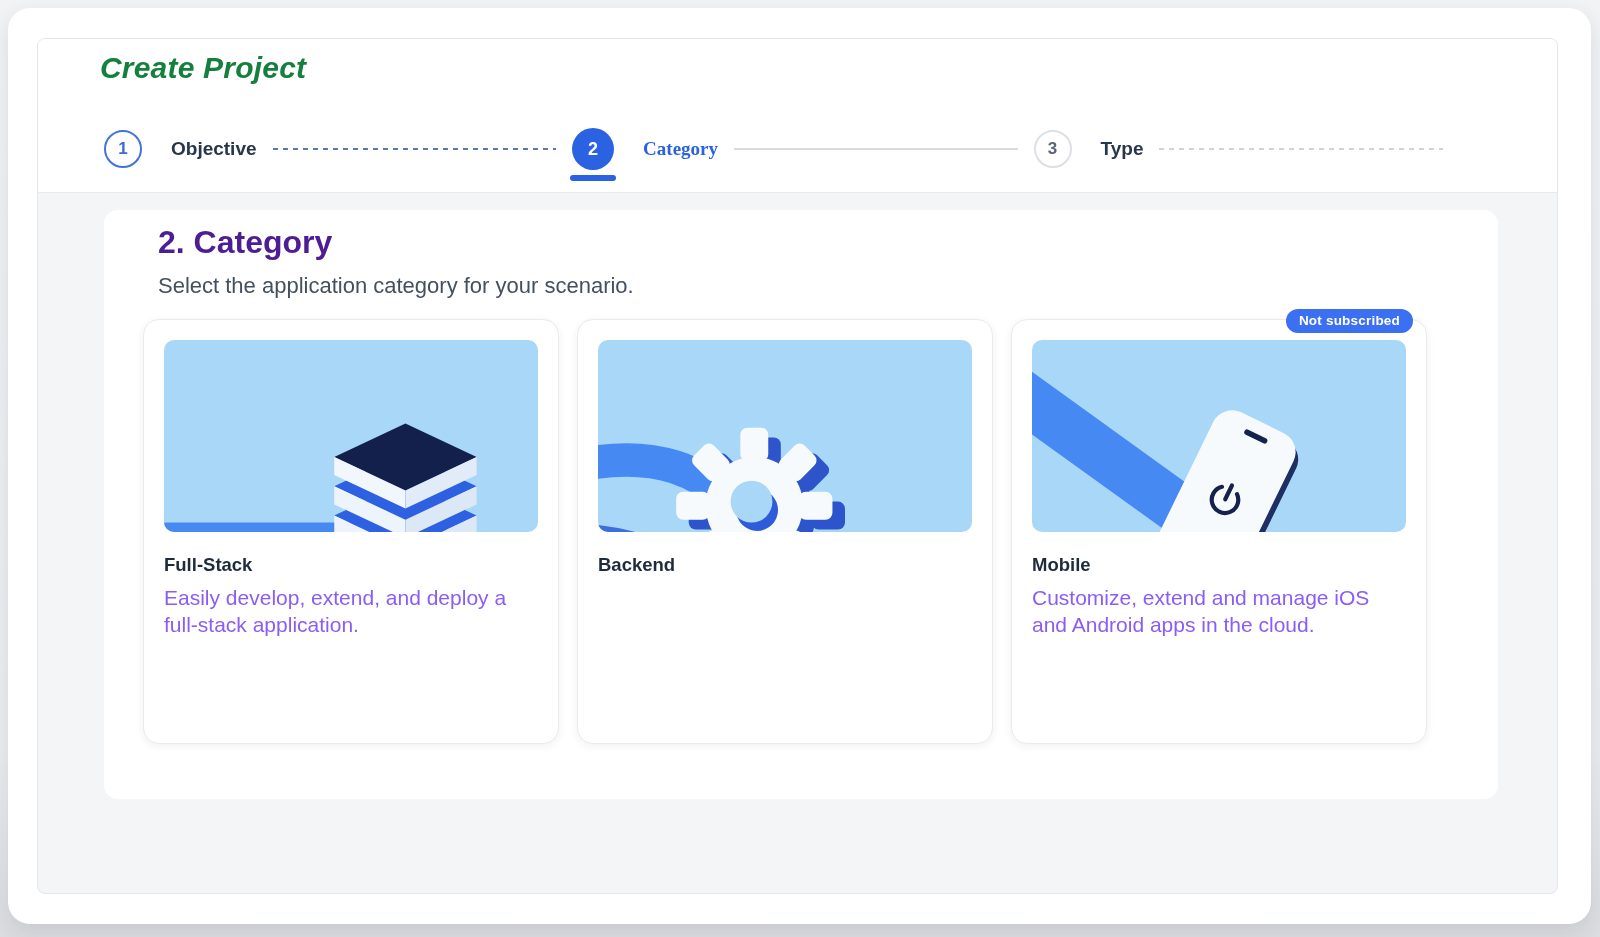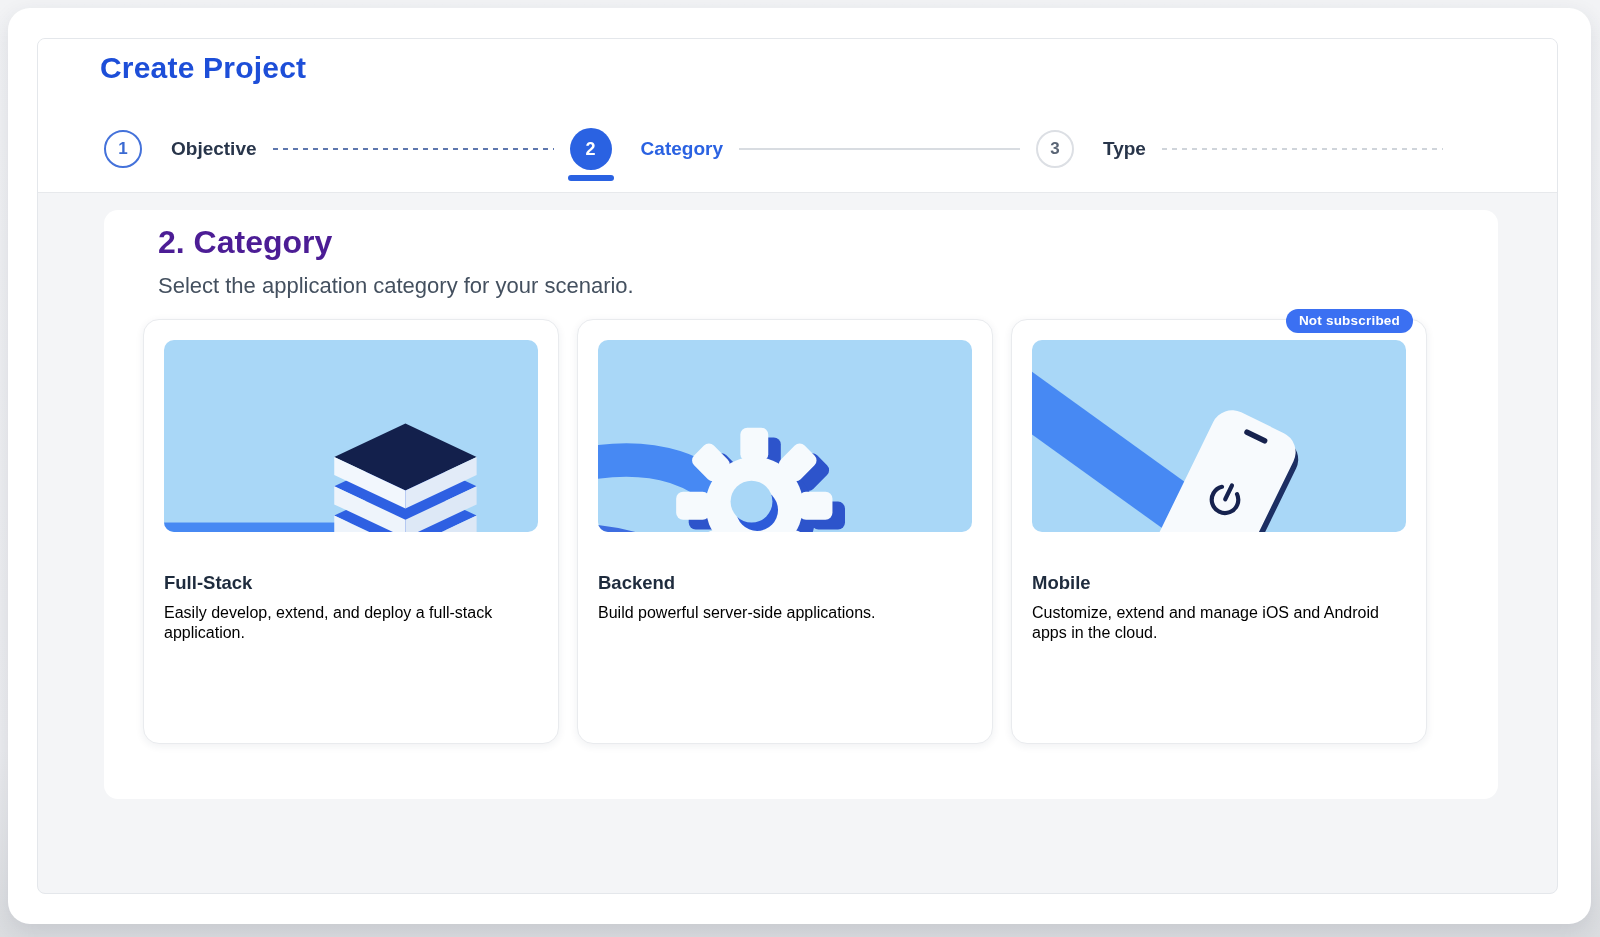--- a/index.html
+++ b/index.html
@@ -17,38 +17,38 @@
   .panel {
     position:absolute; left:29px; top:30px; width:1521px; height:856px;
     border:1px solid #e4e7eb; border-radius:8px; background:#f4f5f7; overflow:hidden;
   }
   .panel-header {
     position:absolute; left:0; top:0; right:0; height:154px;
     background:#ffffff; border-bottom:1px solid #e7e9ec;
   }
   .page-title {
     position:absolute; left:62px; top:12px;
-    font-size:30px; font-weight:700; color:#1d4ed8; letter-spacing:.2px;
+    font-size:30px; font-weight:700; color:#15803d; letter-spacing:.2px;font-style:italic;
   }
   
   .stepper {
     position:absolute; left:66px; right:98px; top:88px; height:44px;
     display:flex; align-items:center;
   }
   .step { display:flex; align-items:center; position:relative; flex:0 0 auto; cursor:pointer; }
   .step-circle {
     width:38px; height:38px; border-radius:50%;
     display:flex; align-items:center; justify-content:center;
     font-size:17px; font-weight:700; background:#fff;
   }
   .step--visited .step-circle { border:2px solid #4472da; color:#3a6ad2; }
   .step--active  .step-circle { width:42px; height:42px; background:#2a62e2; color:#fff; font-size:18px; }
   .step--upcoming .step-circle { border:2px solid #dcdfe4; color:#5a6575; }
   .step-label { margin-left:29px; font-size:19px; font-weight:700; color:#28354a; }
-  .step--active .step-label { color:#2a62e2; }
+  .step--active .step-label { color:#2a62e2;font-family:Liberation Serif, serif; }
   .step--active::after {
     content:""; position:absolute; left:-2px; top:47px;
     width:46px; height:6px; border-radius:3px; background:#2a62e2;
   }
   .connector { flex:1 1 auto; height:2px; margin:0 16px; }
   .connector--visited { background:repeating-linear-gradient(90deg,#5e77ad 0 5px,transparent 5px 10px); }
   .connector--line    { background:#d8dce1; }
   .connector--upcoming{ background:repeating-linear-gradient(90deg,#cfd4da 0 5px,transparent 5px 10px); }
   
   .content {
@@ -61,22 +61,22 @@
   .card {
     flex:1 1 0; height:425px; background:#fff;
     border:1px solid #e9ebee; border-radius:16px;
     box-shadow:0 2px 8px rgba(30,42,64,.07);
     position:relative; padding:20px 20px 16px; cursor:pointer;
   }
   .card-img {
     height:192px; border-radius:10px; background:#a9d7f7; overflow:hidden;
   }
   .card-img svg { display:block; width:100%; height:100%; }
-  .card-title { margin-top:40px; font-size:18.5px; font-weight:700; color:#1e2b3d; }
-  .card-desc { margin:9px 4px 16px 0; font-size:16px; line-height:1.27; color:#000000; }
+  .card-title { margin-top:22px; font-size:18.5px; font-weight:700; color:#1e2b3d; }
+  .card-desc { margin:9px 4px 16px 0; font-size:21px; line-height:1.27; color:#8b5cf6; }
   .badge {
     position:absolute; top:-11px; right:13px;
     background:#3b70f2; color:#fff; font-size:13.5px; font-weight:700;
     padding:4px 13px 5px; border-radius:14px; letter-spacing:.2px; white-space:nowrap;
   }
 </style>
 </head>
 <body>
 
 <div class="window">
@@ -154,21 +154,20 @@
               </defs>
               <path d="M -10 116 C 46 106 74 124 92 140" stroke="#4789f3" stroke-width="24" fill="none" stroke-linecap="round"></path>
               <path d="M -10 170 C 28 172 58 186 84 204" stroke="#3e6de0" stroke-width="22" fill="none" stroke-linecap="round"></path>
               <use href="#gear-shape" fill="#2d54cb" transform="translate(9,7)"></use>
               <use href="#gear-shape" fill="#f6fafd"></use>
               <circle cx="114" cy="149" r="15" fill="#2d5bd9"></circle>
               <circle cx="110" cy="143" r="15" fill="#a9d7f7"></circle>
             </svg>
           </div>
           <div class="card-title">Backend</div>
-          <div class="card-desc">Build powerful server-side applications.</div>
         </div>
 
         <div class="card">
           <div class="badge">Not subscribed</div>
           <div class="card-img">
             <svg viewBox="0 0 268 192" preserveAspectRatio="xMidYMid slice">
               <polygon points="0,50 0,95 135,192 197,192" fill="#4789f3"></polygon>
               <g transform="rotate(26 138 140)">
                 <rect x="111" y="84" width="64" height="124" rx="15" fill="#1d2f63"></rect>
                 <rect x="107" y="80" width="64" height="124" rx="15" fill="#f7fafd"></rect>

